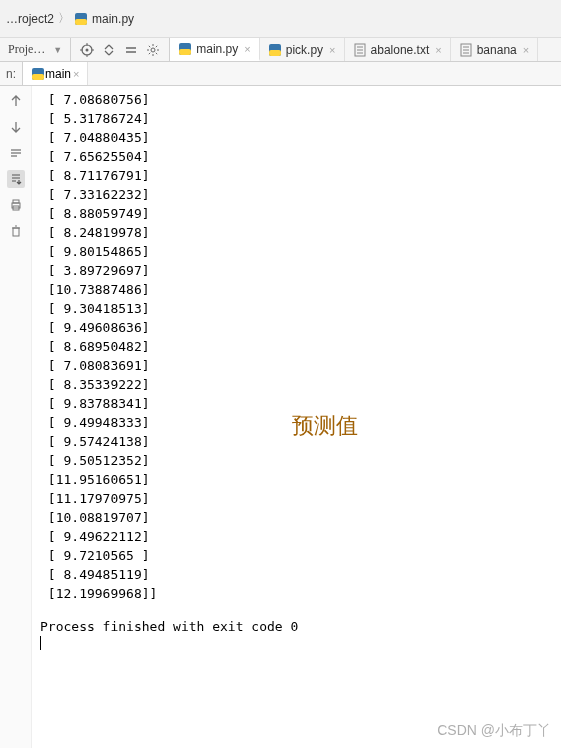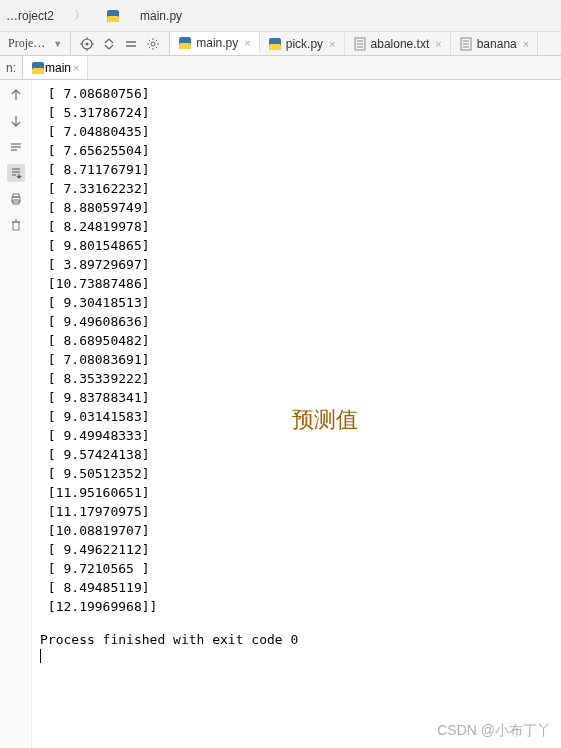--- a/index.html
+++ b/index.html
@@ -1,17 +1,17 @@
 <!DOCTYPE html>
 <html><head>
 <meta charset="utf-8">
 <style>
   * { margin: 0; padding: 0; box-sizing: border-box; }
   body { font-family: "Segoe UI", Arial, sans-serif; font-size: 12px; background: #fff; color: #000; width: 561px; height: 748px; overflow: hidden; position: relative; }
-  .breadcrumb { height: 32px; display: flex; align-items: center; padding: 0 6px; gap: 20px; color: #333; background: #f2f2f2; border-bottom: 1px solid #ddd; }
+  .breadcrumb { height: 38px; display: flex; align-items: center; padding: 0 6px; gap: 4px; color: #333; background: #f2f2f2; border-bottom: 1px solid #ddd; }
   .breadcrumb .sep { color: #888; }
   .toolbar { height: 24px; display: flex; align-items: stretch; background: #f5f5f5; border-bottom: 1px solid #d0d0d0; }
   .tb-left { display: flex; align-items: center; gap: 0; padding: 0 4px; border-right: 1px solid #d0d0d0; font-family: Liberation Serif, serif; }
   .tb-left span { padding: 0 4px; font-size: 12px; color: #444; }
   .tb-icons { display: flex; align-items: center; gap: 6px; padding: 0 8px; border-right: 1px solid #d0d0d0; }
   .tb-icons .ico { width: 16px; height: 16px; display: flex; align-items: center; justify-content: center; color: #555; }
   .file-tabs { display: flex; align-items: stretch; flex: 1; overflow: hidden; }
   .ftab { display: flex; align-items: center; gap: 4px; padding: 0 8px; border-right: 1px solid #e0e0e0; color: #333; white-space: nowrap; }
   .ftab.active { background: #fff; border-bottom: 2px solid #fff; }
   .ftab .fico { width: 14px; height: 14px; display: inline-block; }
@@ -191,21 +191,20 @@
       <div class="line"> [ 8.24819978]</div>
       <div class="line"> [ 9.80154865]</div>
       <div class="line"> [ 3.89729697]</div>
       <div class="line"> [10.73887486]</div>
       <div class="line"> [ 9.30418513]</div>
       <div class="line"> [ 9.49608636]</div>
       <div class="line"> [ 8.68950482]</div>
       <div class="line"> [ 7.08083691]</div>
       <div class="line"> [ 8.35339222]</div>
       <div class="line"> [ 9.83788341]</div>
-      <div class="line"> [ 9.03141583]</div>
       <div class="line"> [ 9.49948333]</div>
       <div class="line"> [ 9.57424138]</div>
       <div class="line"> [ 9.50512352]</div>
       <div class="line"> [11.95160651]</div>
       <div class="line"> [11.17970975]</div>
       <div class="line"> [10.08819707]</div>
       <div class="line"> [ 9.49622112]</div>
       <div class="line"> [ 9.7210565 ]</div>
       <div class="line"> [ 8.49485119]</div>
       <div class="line"> [12.19969968]]</div>

